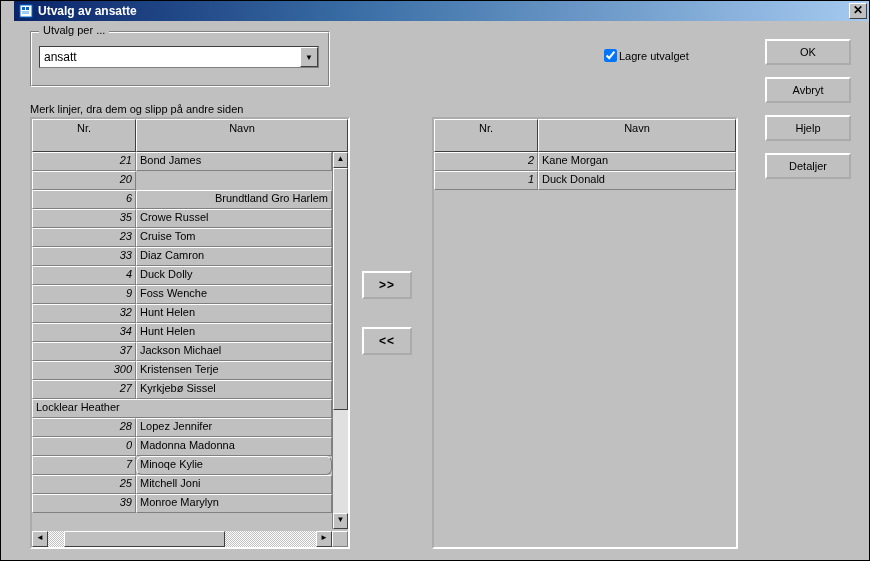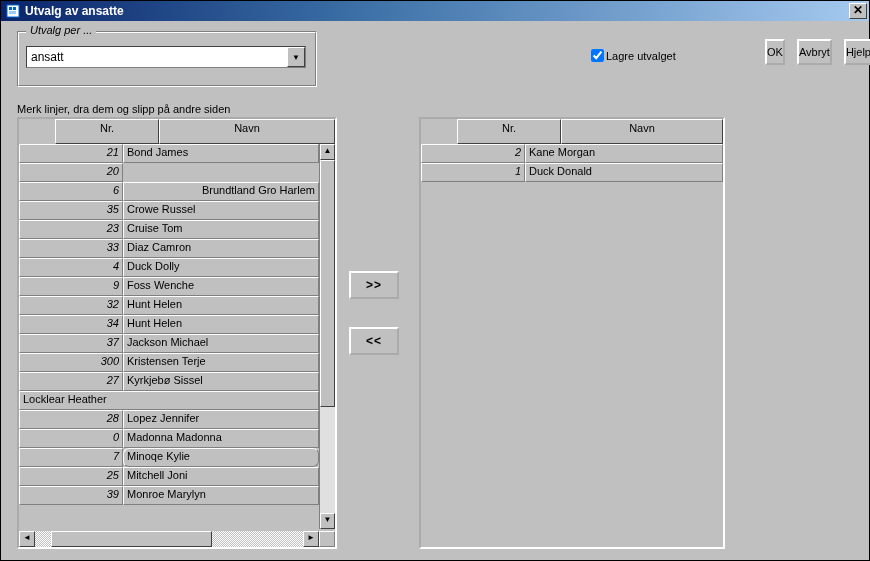--- a/index.html
+++ b/index.html
@@ -13,20 +13,21 @@
     height: 561px;
     overflow: hidden;
   }
   .window {
     width: 870px;
     height: 561px;
     border: 1px solid #000;
     background: #c0c0c0;
     display: flex;
     flex-direction: column;
+    padding-left: 13px;
   }
   .titlebar {
     height: 20px;
     background: linear-gradient(to right, #0a246a 0%, #3a6ea5 40%, #a6caf0 100%);
     color: #fff;
     display: flex;
     align-items: center;
     padding: 0 2px 0 4px;
     font-weight: bold;
     font-size: 12px;
@@ -71,21 +72,20 @@
     border-right-color: #808080;
     border-bottom-color: #808080;
     pointer-events: none;
   }
   .fieldset .legend {
     position: absolute;
     top: -8px; left: 8px;
     background: #c0c0c0;
     padding: 0 4px;
     font-size: 11px;
-    font-style: italic;
   }
   .combo {
     position: absolute;
     left: 8px; top: 14px;
     width: 280px; height: 22px;
     background: #fff;
     border: 1px solid #808080;
     border-top-color: #404040;
     border-left-color: #404040;
     display: flex;
@@ -105,21 +105,21 @@
     position: absolute;
     left: 590px; top: 28px;
     display: flex; align-items: center; gap: 2px;
     font-size: 11px;
   }
   .check-wrap input { margin:0; }
   .btn-col {
     position: absolute;
     right: 18px; top: 18px;
     width: 86px;
-    display: flex; flex-direction: row; gap: 12px;
+    display: flex; flex-direction: column; gap: 12px;
   }
   .winbtn {
     height: 26px;
     background: #c0c0c0;
     border: 2px outset #fff;
     font-size: 11px;
     cursor: pointer;
     display:flex; align-items:center; justify-content:center;
   }
   .hint {
@@ -139,22 +139,21 @@
   .right-panel {
     position: absolute;
     left: 418px; top: 96px;
     width: 306px; height: 432px;
     border: 2px inset #fff;
     background: #c0c0c0;
     display:flex; flex-direction:column;
   }
   .grid-head {
     display:flex;
-    height: 25px;
-    margin-left: 36px;
+    height: 33px;
   }
   .grid-head .hcell {
     background: #c0c0c0;
     border: 1px solid #fff;
     border-right-color: #404040;
     border-bottom-color: #404040;
     text-align: center;
     font-size: 11px;
     line-height: 17px;
   }

